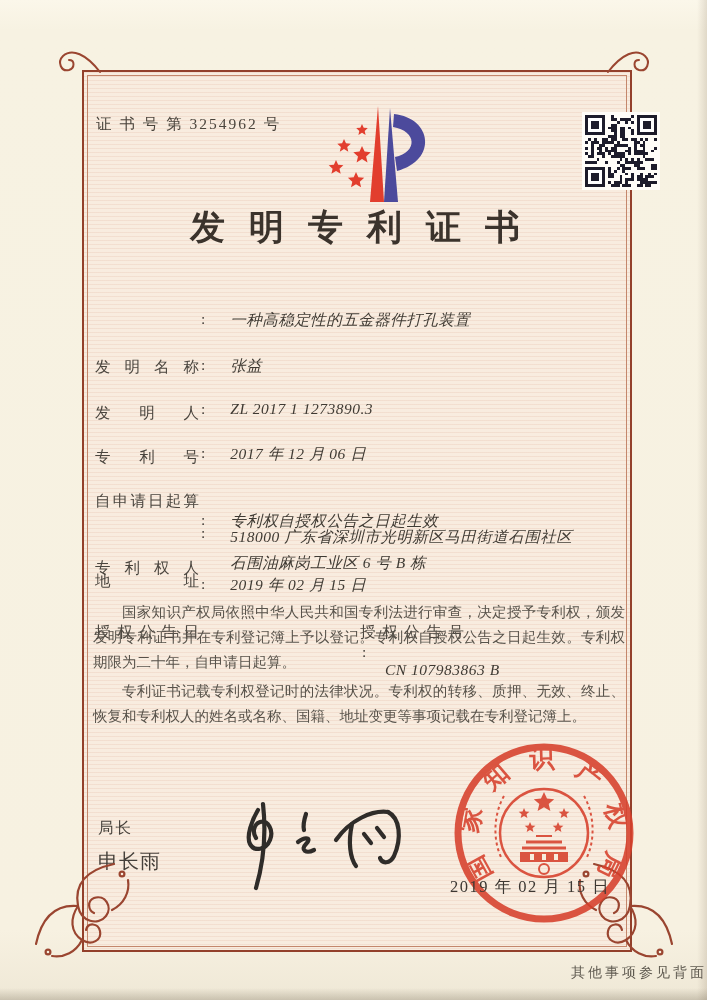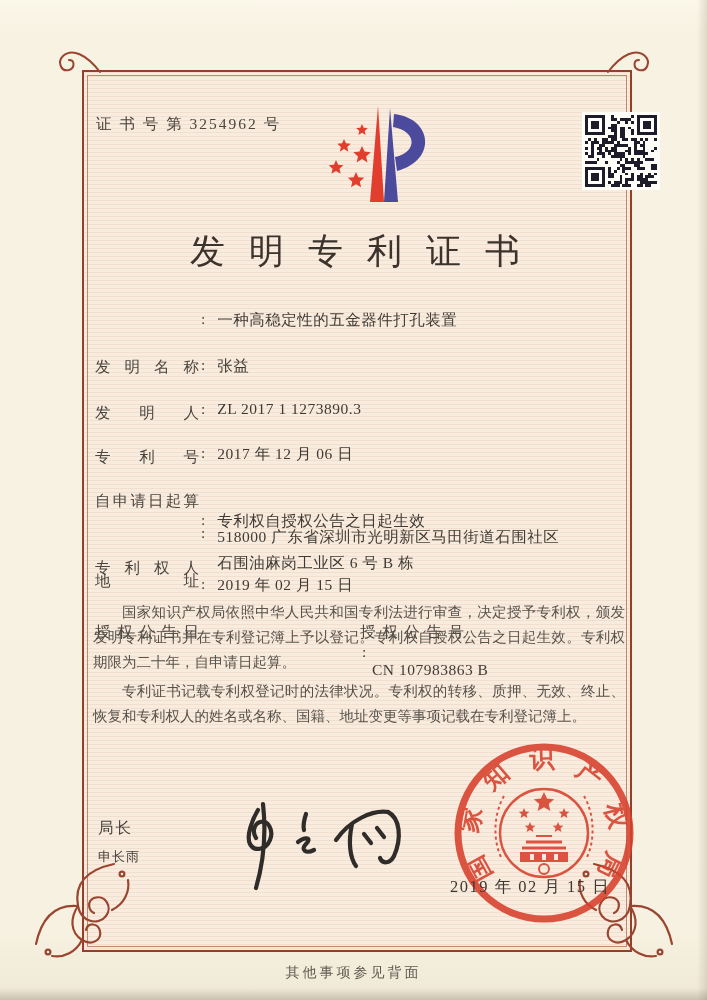--- a/index.html
+++ b/index.html
@@ -28,47 +28,47 @@
   .flourish{position:absolute;z-index:4;}
   .mirror{transform:scaleX(-1);}
 
   .abs{position:absolute;z-index:3;}
 
   .cert-no{left:96px;top:114px;font-size:15.5px;letter-spacing:2px;color:#4a443c;}
 
   .logo{left:320px;top:98px;}
   .qr{left:582px;top:112px;background:#fffdf8;padding:3px;line-height:0;}
 
-  .title{left:82px;top:228px;width:546px;text-align:center;
-    font-size:35px;font-weight:400;color:#3b332c;
+  .title{left:82px;top:204px;width:546px;text-align:center;
+    font-size:35px;font-weight:700;color:#3b332c;
     letter-spacing:24px;text-indent:24px;}
 
   .frow{left:95px;width:480px;display:flex;align-items:flex-start;
     font-size:15.5px;color:#45403a;}
   .flabel{display:inline-block;width:104px;text-align:justify;text-align-last:justify;
     color:#4a453e;flex:none;margin-top:47px;}
   .colon{margin-left:2px;flex:none;}
-  .fvalue{margin-left:12px;letter-spacing:.5px;color:#3f3a33;}
+  .fvalue{margin-left:25px;letter-spacing:.5px;color:#3f3a33;font-style:italic;}
   .addr .fvalue{width:412px;line-height:1.65;}
   .grant2{left:360px;width:300px;flex-direction:column;}
 
   .body-text{left:93px;top:600px;width:532px;font-size:14.5px;line-height:1.74;
     color:#57524a;text-align:justify;}
   .body-text p{margin:0 0 3px 0;text-indent:2em;}
 
   .sig-title{left:98px;top:818px;font-size:15.5px;color:#45403a;letter-spacing:2px;}
-  .sig-name{left:98px;top:848px;font-size:13px;color:#45403a;letter-spacing:1px;}
+  .sig-name{left:98px;top:848px;font-size:20px;color:#45403a;letter-spacing:1px;}
   .signature{left:205px;top:788px;z-index:4;}
 
   .seal{left:438px;top:740px;z-index:5;}
   .seal-date{left:450px;top:876px;font-size:16.5px;letter-spacing:1.5px;color:#3d3833;z-index:6;}
 
   .page-info{left:82px;top:927px;width:546px;text-align:center;font-size:13px;
     color:#55504a;letter-spacing:2px;}
-  .back-note{left:0;top:964px;width:707px;text-align:center;font-size:14px;
+  .back-note{left:0;top:964px;width:707px;text-align:right;font-size:14px;
     color:#5f5a50;letter-spacing:3px;z-index:3;}
 </style>
 </head>
 <body>
 
 <div class="page">
 
   <div class="frame">
     <div class="inner-line"></div>
   </div>

